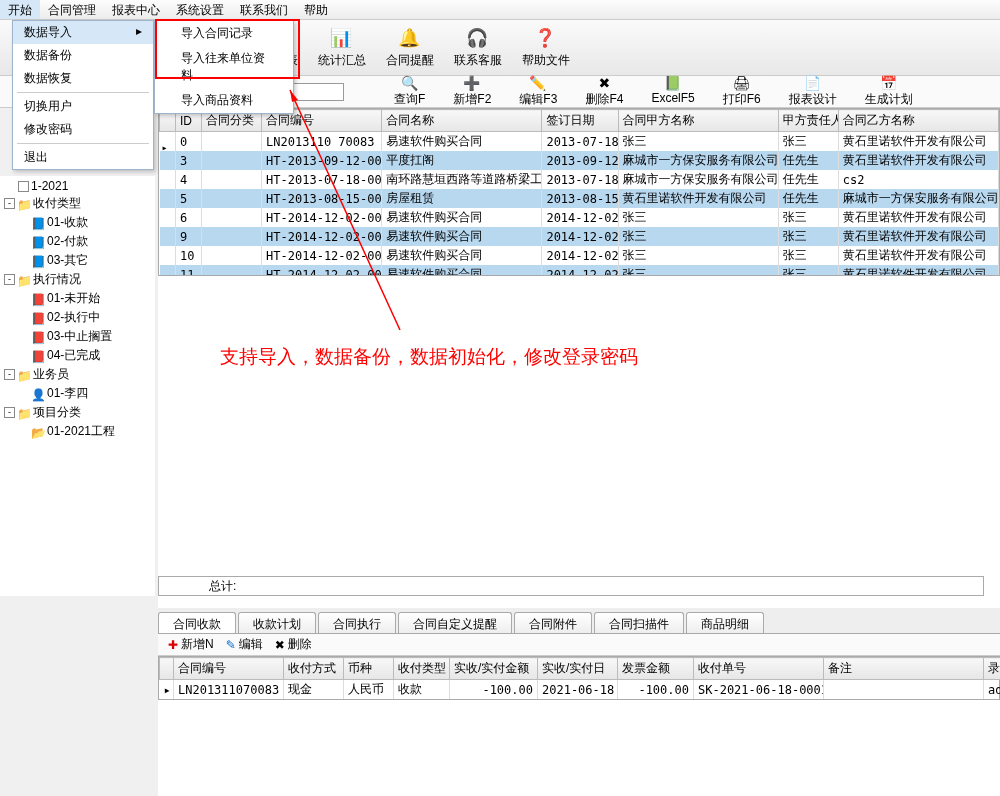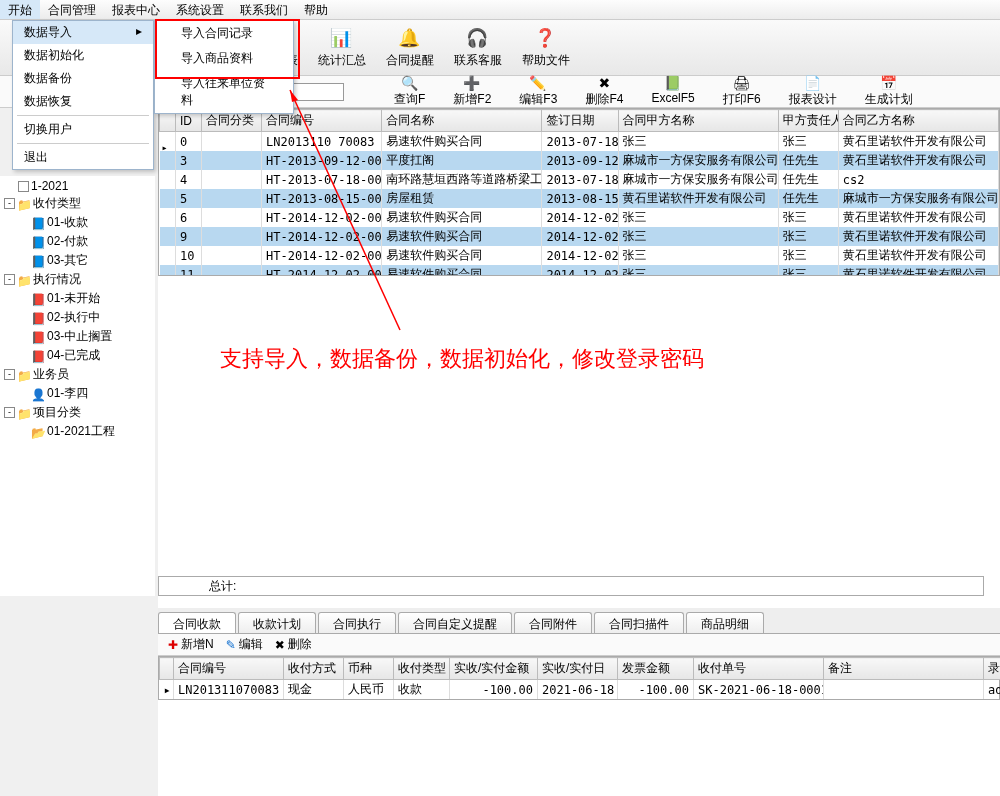--- a/index.html
+++ b/index.html
@@ -30,21 +30,21 @@
 .tree .sp{width:11px;display:inline-block}
 .tree .fic{width:14px;height:12px;display:inline-block}
 .main{position:absolute;left:158px;top:108px;right:0;bottom:0;background:#fff}
 .grid{border:1px solid #aaa}
 .grid table{border-collapse:collapse;width:100%;table-layout:fixed}
 .grid th{background:linear-gradient(#f8f8f8,#e6e6e6);border:1px solid #bbb;padding:2px 4px;text-align:left;font-weight:normal;height:18px;overflow:hidden;white-space:nowrap}
 .grid td{border-right:1px solid #ddd;padding:1px 4px;height:16px;overflow:hidden;white-space:nowrap;font-family:SimSun,monospace;font-size:12px}
 .grid tr.sel td{background:#b8d8f0}
 .grid tr.cur td:first-child{position:relative}
 .grid tr.cur td:first-child::before{content:"▸";position:absolute;left:2px;font-size:10px}
-.annot{position:absolute;left:220px;top:344px;color:red;font-size:22px;font-family:SimSun}
+.annot{position:absolute;left:220px;top:344px;color:red;font-size:19px;font-family:SimSun}
 .arrow{position:absolute;left:280px;top:80px;pointer-events:none;z-index:12}
 .totalrow{position:absolute;left:158px;top:576px;right:16px;height:20px;background:#fff;border:1px solid #aaa;display:flex;align-items:center}
 .totalrow span{padding-left:50px}
 .tabs{position:absolute;left:158px;top:608px;right:0;height:26px;display:flex;gap:2px;background:#eee;border-bottom:1px solid #aaa;padding-top:4px}
 .tabs .tab{background:linear-gradient(#fff,#eee);border:1px solid #aaa;border-bottom:none;padding:3px 14px;border-radius:3px 3px 0 0}
 .tabs .tab.act{background:#fff}
 .subtb{position:absolute;left:158px;top:634px;right:0;height:22px;background:#fafafa;display:flex;align-items:center;gap:12px;padding-left:10px;border-bottom:1px solid #ccc}
 .subtb .btn{display:flex;align-items:center;gap:3px}
 .grid2{position:absolute;left:158px;top:656px;right:0}
 .red{color:#d00}.blue{color:#06c}
@@ -123,32 +123,32 @@
       </div>
       <div class="sbbtn">
         <span class="ic">📅</span>
         <span>生成计划</span>
       </div>
     </div>
 </div>
 
 <div class="leftmenu" id="leftmenu">
     <div class="mi hl">数据导入<span>▸</span></div>
-    <div class="mi">数据初始化</div>
     <div class="mi">数据备份</div>
     <div class="mi">数据恢复</div>
     <div class="sep"></div>
     <div class="mi">切换用户</div>
+    <div class="mi">修改密码</div>
     <div class="sep"></div>
     <div class="mi">退出</div>
   </div>
 <div class="submenu" id="submenu">
     <div class="mi">导入合同记录</div>
+    <div class="mi">导入往来单位资料</div>
     <div class="mi">导入商品资料</div>
-    <div class="mi">导入往来单位资料</div>
   </div>
 <div class="redbox"></div>
 
 <svg class="arrow" width="130" height="260">
   <line x1="10" y1="10" x2="120" y2="250" stroke="red" stroke-width="1.5"></line>
   <polygon points="10,10 18,20 12,22" fill="red"></polygon>
 </svg>
 
 <div class="tree" id="tree">
     <div class="tn l2">

